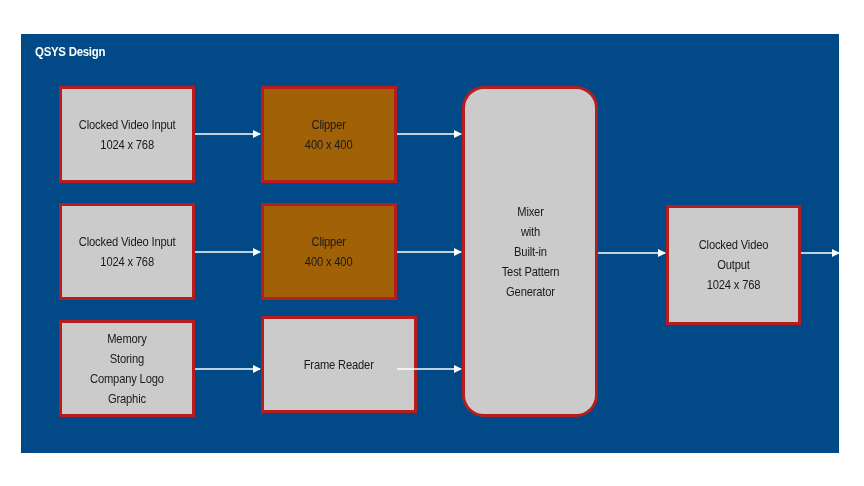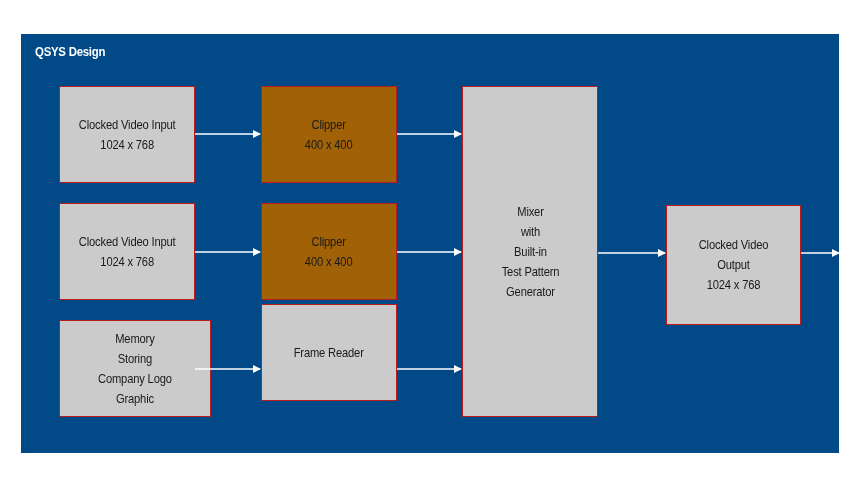--- a/index.html
+++ b/index.html
@@ -1,19 +1,19 @@
 <!DOCTYPE html>
 <html><head>
 <meta charset="utf-8">
 <style>
   html, body { margin:0; padding:0; background:#ffffff; }
   body { width:864px; height:486px; position:relative; overflow:hidden; font-family:"Liberation Sans", sans-serif; }
   .canvas { position:absolute; left:21px; top:34px; width:818px; height:419px; background:#024a87; }
   .title { position:absolute; left:35px; top:44px; color:#ffffff; font-weight:bold; font-size:13px; letter-spacing:-0.3px; transform:scaleX(0.88); transform-origin:left top; }
-  .box { position:absolute; display:flex; align-items:center; justify-content:center; text-align:center; box-sizing:border-box; border:1px solid #b91c1c; color:#1a1a1a; font-size:13px; line-height:20px; }
+  .box { position:absolute; display:flex; align-items:center; justify-content:center; text-align:center; box-sizing:border-box; border:3px solid #b91c1c; color:#1a1a1a; font-size:13px; line-height:20px; }
   .box .lbl { white-space:pre-line; transform:scaleX(0.86); letter-spacing:-0.2px; }
   .grey { background:#cbcbcb; }
   .yellow { background:#a16207; }
   svg.arrows { position:absolute; left:0; top:0; width:864px; height:486px; pointer-events:none; }
 </style>
 </head>
 <body>
 
 <div class="canvas"></div>
 <div class="title">QSYS Design</div>
@@ -27,30 +27,30 @@
 400 x 400</span>
 </div>
 <div class="box grey" style="left:59px;top:203px;width:136px;height:97px;">
   <span class="lbl">Clocked Video Input
 1024 x 768</span>
 </div>
 <div class="box yellow" style="left:261px;top:203px;width:136px;height:97px;">
   <span class="lbl">Clipper
 400 x 400</span>
 </div>
-<div class="box grey" style="left:59px;top:320px;width:152px;height:97px;">
+<div class="box grey" style="left:59px;top:320px;width:136px;height:97px;">
   <span class="lbl">Memory
 Storing
 Company Logo
 Graphic</span>
 </div>
-<div class="box grey" style="left:261px;top:304px;width:136px;height:97px;">
+<div class="box grey" style="left:261px;top:316px;width:156px;height:97px;">
   <span class="lbl">Frame Reader</span>
 </div>
-<div class="box grey" style="left:462px;top:86px;width:136px;height:331px;">
+<div class="box grey" style="left:462px;top:86px;width:136px;height:331px;border-radius:22px;">
   <span class="lbl">Mixer
 with
 Built-in
 Test Pattern
 Generator</span>
 </div>
 <div class="box grey" style="left:666px;top:205px;width:135px;height:120px;">
   <span class="lbl">Clocked Video
 Output
 1024 x 768</span>

